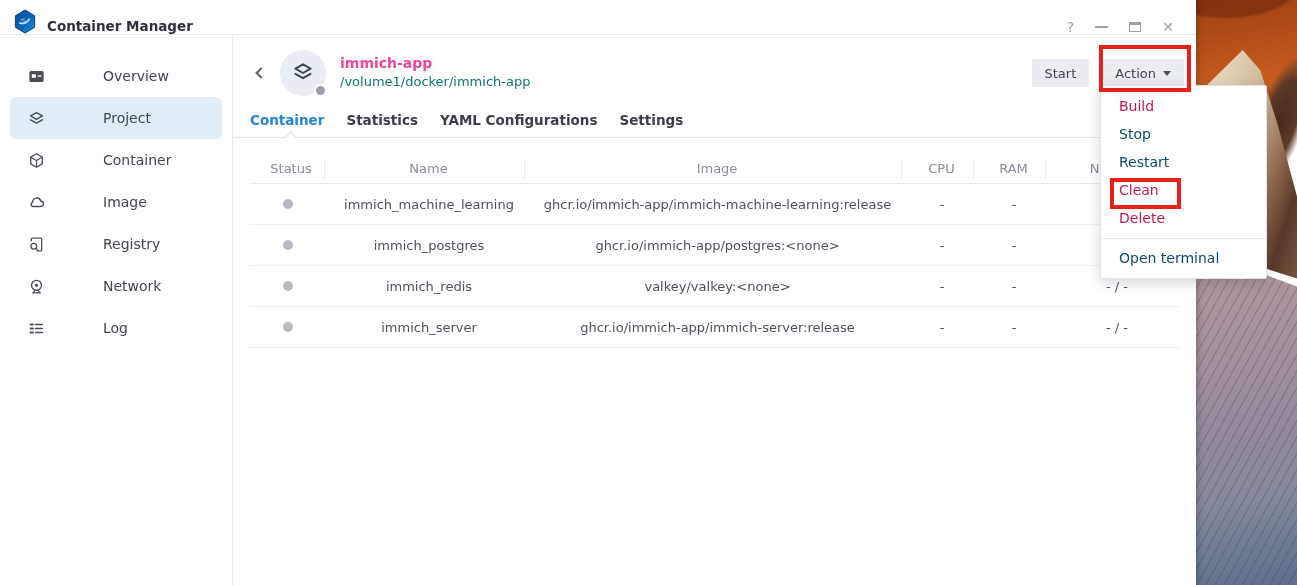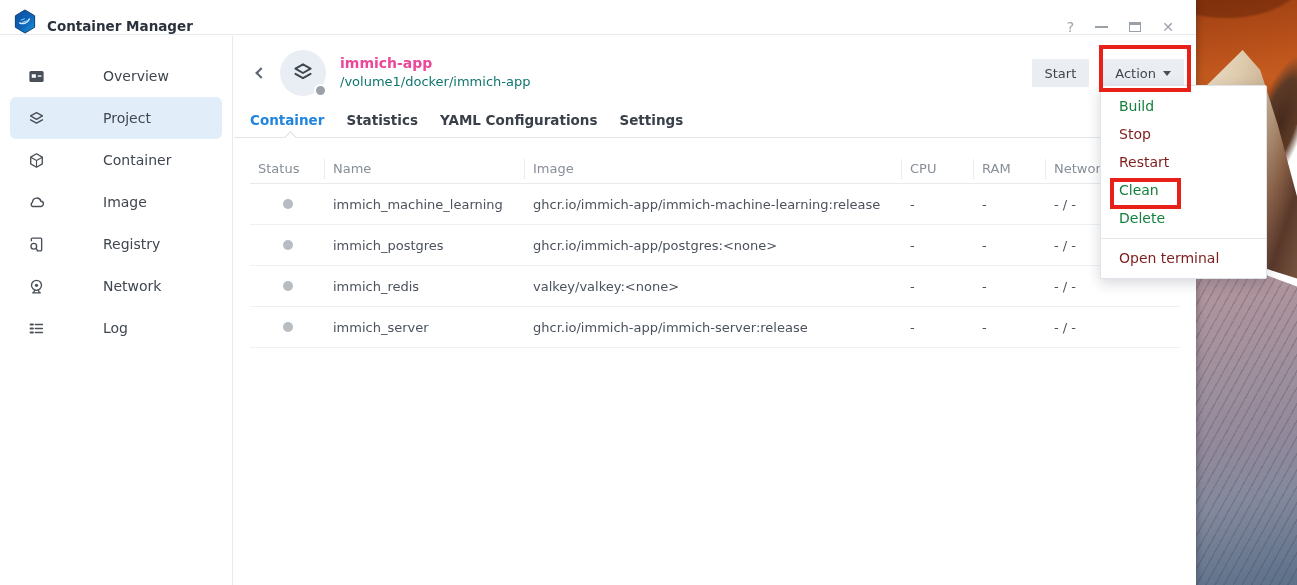--- a/index.html
+++ b/index.html
@@ -74,43 +74,43 @@
 
   
   .tabs { position:relative; display:flex; gap:22px; padding:0 16px; margin-top:9px;
     border-bottom:1px solid #e1e5ea; height:33px; }
   .tab { font-size:13.5px; font-weight:bold; color:#39404a; line-height:30px; cursor:pointer; }
   .tab.active { color:#2285dd; }
   .tab-notch { position:absolute; left:52px; bottom:-5px; width:9px; height:9px; background:#fff;
     border-top:1px solid #d9dee3; border-left:1px solid #d9dee3; transform:rotate(45deg); }
 
   
-  .table { margin:17px 16px 4px 16px; }
+  .table { margin:17px 16px 4px 16px;text-align:center; }
   .thead { display:flex; height:29px; align-items:center; border-bottom:1px solid #e7eaee;
     color:#878e98; font-size:13px; }
   .th { padding-left:8px; border-right:1px solid #e9ecef; height:20px; line-height:20px; }
   .th:last-child { border-right:none; }
   .c-status { width:75px; flex:0 0 auto; }
   .c-name   { width:200px; flex:0 0 auto; }
   .c-image  { width:377px; flex:0 0 auto; }
   .c-cpu    { width:72px; flex:0 0 auto; }
   .c-ram    { width:72px; flex:0 0 auto; }
   .c-net    { flex:1; }
   .trow { display:flex; height:41px; align-items:center; border-bottom:1px solid #eef1f3;
     font-size:13px; color:#4b525c; cursor:pointer; }
   .td { padding-left:8px; white-space:nowrap; overflow:hidden; }
   .td.c-status { display:flex; justify-content:center; padding-left:0; }
   .status-dot { width:10px; height:10px; border-radius:50%; background:#b7bcc2; }
 
   
   .menu { position:absolute; left:1100px; top:85px; width:167px; background:#fff;
     border:1px solid #e0e4e9; border-radius:2px; box-shadow:0 4px 14px rgba(25,35,55,.18);
     padding:6px 0; z-index:40; }
-  .menu-item { height:28px; line-height:28px; padding-left:18px; font-size:14px; color:#15803d; cursor:pointer; }
-  .menu-item.disabled { color:#7f1d1d; cursor:default; }
+  .menu-item { height:28px; line-height:28px; padding-left:18px; font-size:14px; color:#be185d; cursor:pointer; }
+  .menu-item.disabled { color:#0c4a6e; cursor:default; }
   .menu-divider { height:1px; background:#e4e7eb; margin:6px 0 5px 0; }
 
   
   .red-box { position:absolute; border:4px solid #e8201a; z-index:60; pointer-events:none; }
   .red-box-action { left:1099px; top:45px; width:92px; height:47px; }
   .red-box-clean  { left:1110px; top:178px; width:71px; height:31px; }
 
   svg { display:block; }
 </style>
 </head>

